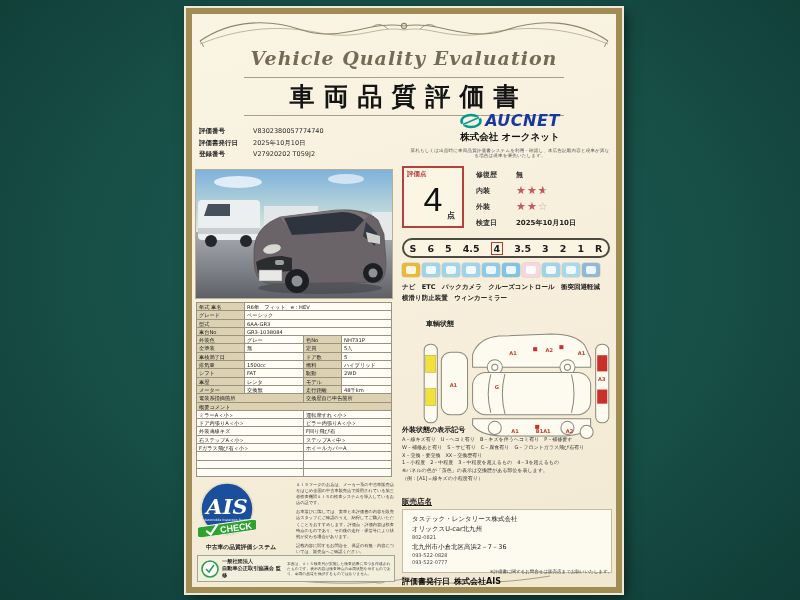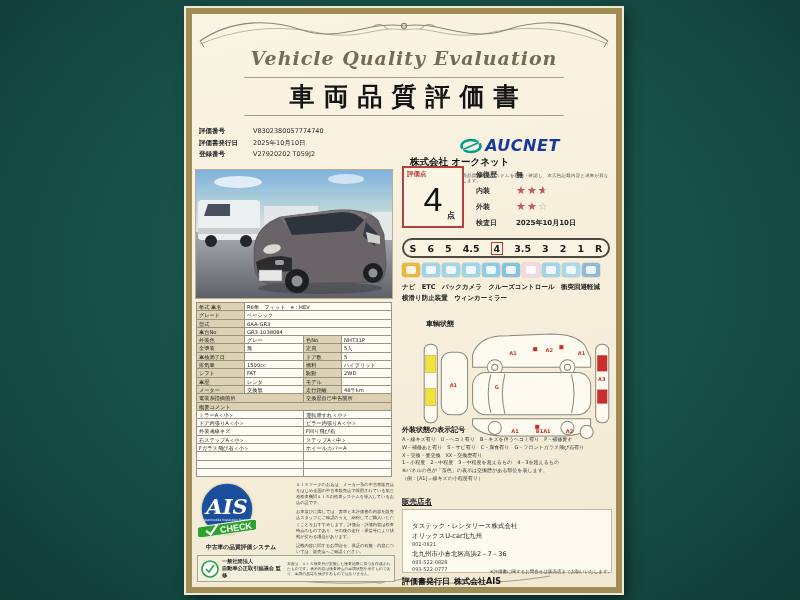--- a/index.html
+++ b/index.html
@@ -34,21 +34,21 @@
     font-size:25px; letter-spacing:9px; text-indent:9px; color:#141414;
   }
 
   
   .meta { left:7px; top:112px; width:190px; font-size:6.5px; color:#2a2a2a; }
   .meta-row { display:flex; line-height:1.8; }
   .mlabel { width:54px; font-weight:bold; }
   .mvalue { flex:1; }
 
   
-  .aucnet { left:218px; top:122px; width:200px; }
+  .aucnet { left:218px; top:97px; width:200px; text-align:center; }
   .auc-row { display:flex; align-items:center; justify-content:center; gap:3px; }
   .auc-name { font-size:16px; font-weight:bold; font-style:italic; color:#17389e; letter-spacing:.5px; }
   .auc-co { font-size:9.5px; font-weight:bold; color:#101010; margin-top:1px; }
   .auc-disc { font-size:4.5px; color:#555; margin-top:4px; letter-spacing:.2px; }
 
   
   .photo { left:4px; top:156px; width:196px; height:128px; background:#9db; outline:1px solid #b9ae90; }
   .photo svg { display:block; width:100%; height:100%; }
 
   
@@ -91,21 +91,21 @@
   .dcode { font-size:5px; font-weight:bold; fill:#c23a28; }
 
   
   .legend { left:210px; top:411px; width:212px; }
   .legend-title { font-size:7px; font-weight:bold; color:#1a1a1a; margin-bottom:1px; }
   .legend-line { font-size:5px; color:#333; line-height:1.55; white-space:nowrap; }
 
   
   .dealer { left:210px; top:483px; width:210px; }
   .dealer-title { font-size:7.5px; font-weight:bold; color:#1a1a1a;text-decoration:underline; }
-  .dealer-box { margin-top:2px; background:#fdfaf0; border:1px solid #c6bb9e; padding:11px 9px 3px; height:64px; }
+  .dealer-box { margin-top:2px; background:#fdfaf0; border:1px solid #c6bb9e; padding:4px 9px 3px; height:64px; }
   .dline { font-size:6.5px; color:#222; line-height:1.55; }
   .dline.small { font-size:5px; color:#474747; line-height:1.5; }
 
   .note { left:210px; top:555px; width:210px; text-align:right; font-size:4.5px; color:#333; }
   .inspector { left:210px; top:562px; width:210px; font-size:8px; font-weight:bold; color:#111; }
   .inspector span { margin-right:4px; }
 
   
   .ais-logo { left:6px; top:468px; width:58px; height:58px; }
   .ais-caption { left:0px; top:529px; width:98px; text-align:center; font-size:5.8px; font-weight:bold; color:#222; }

